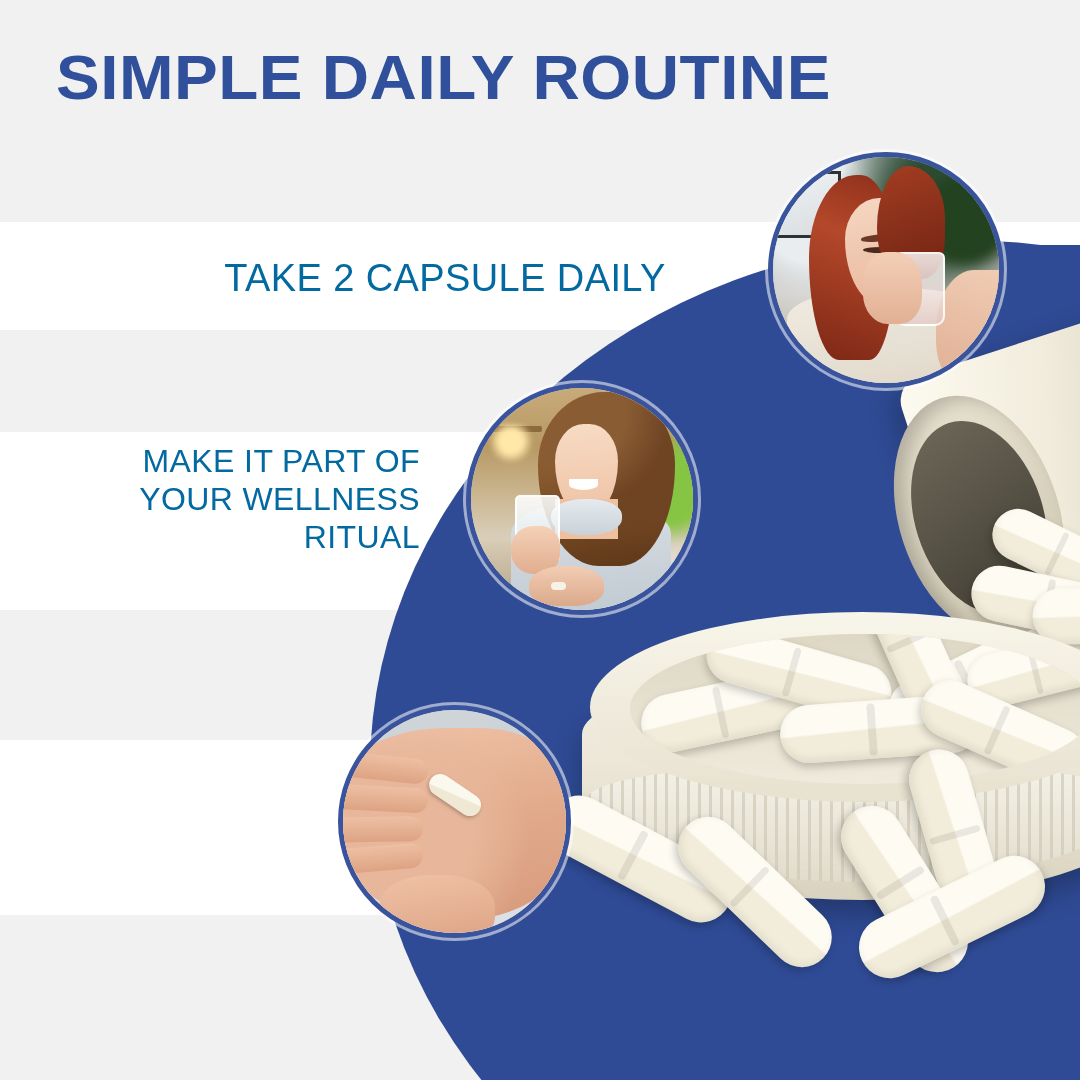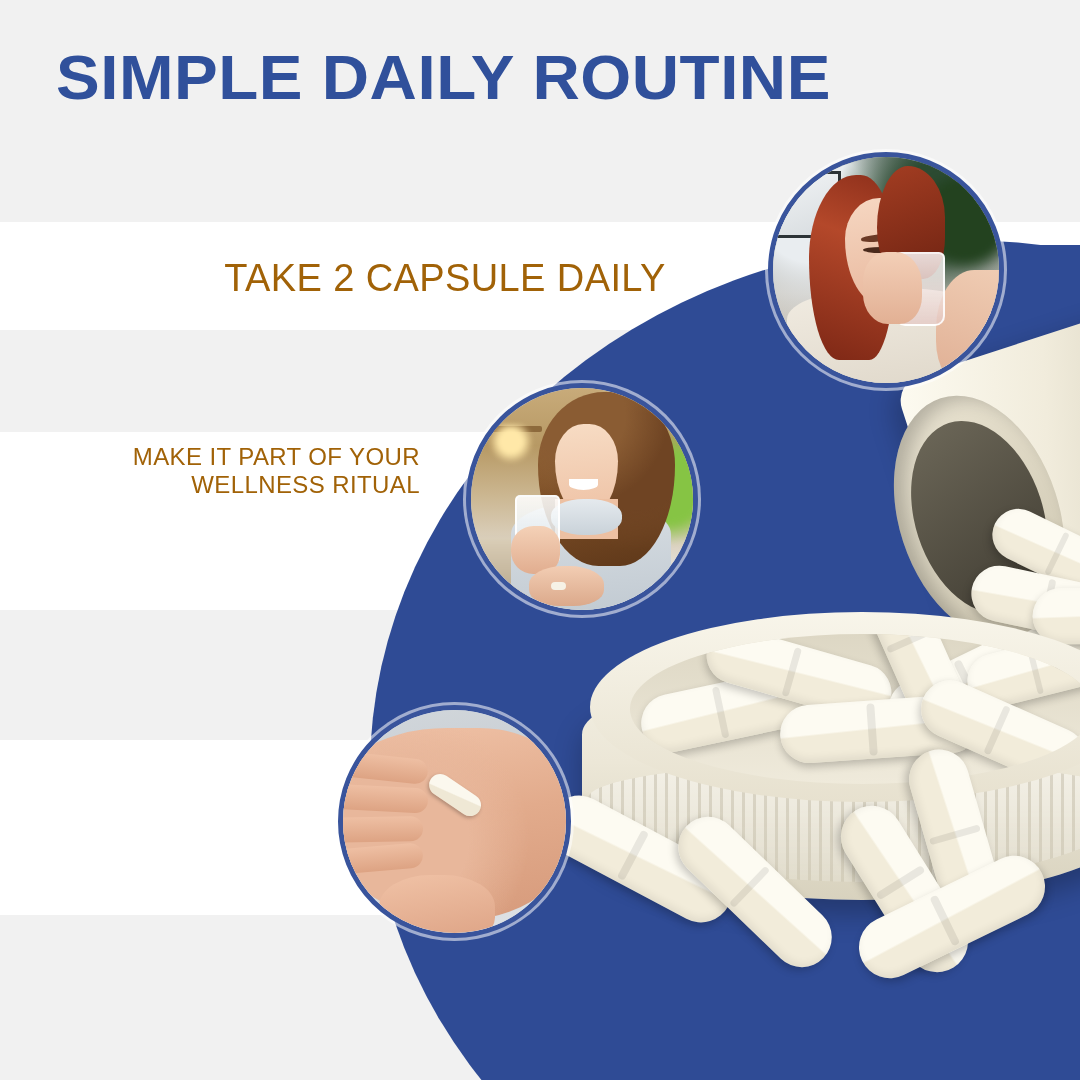--- a/index.html
+++ b/index.html
@@ -54,27 +54,27 @@
     transform:scaleX(1.04);
     transform-origin:left center;
     white-space:nowrap;
     line-height:1.06;
   }
 
   
   .caption{
     position:absolute;
     z-index:6;
-    color:#a16207;
+    color:#0369a1;
     font-weight:300;
     line-height:1.18;
     letter-spacing:0.4px;
   }
   .cap-1{ left:180px; top:256px; width:530px; text-align:center; font-size:38px; }
-  .cap-2{ left: 60px; top:443px; width:360px; text-align:right;  font-size:24px; }
+  .cap-2{ left: 60px; top:443px; width:360px; text-align:right;  font-size:32px; }
   .cap-3{ left: 45px; top:760px; width:245px; text-align:right;  font-size:36px; }
 
   
   .photo-circle{
     position:absolute;
     z-index:5;
     border-radius:50%;
     border:5px solid #39549c;
     box-shadow:0 0 0 3px rgba(255,255,255,.55);
     overflow:hidden;

